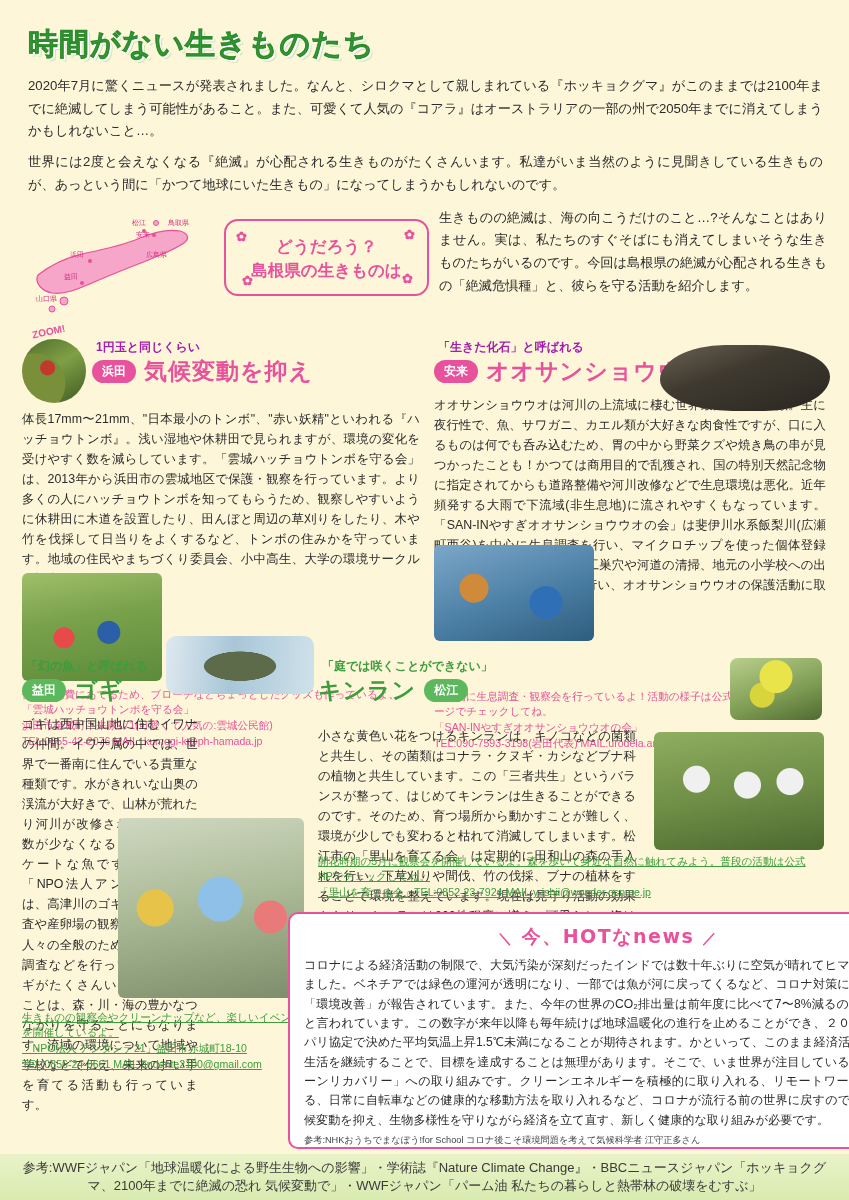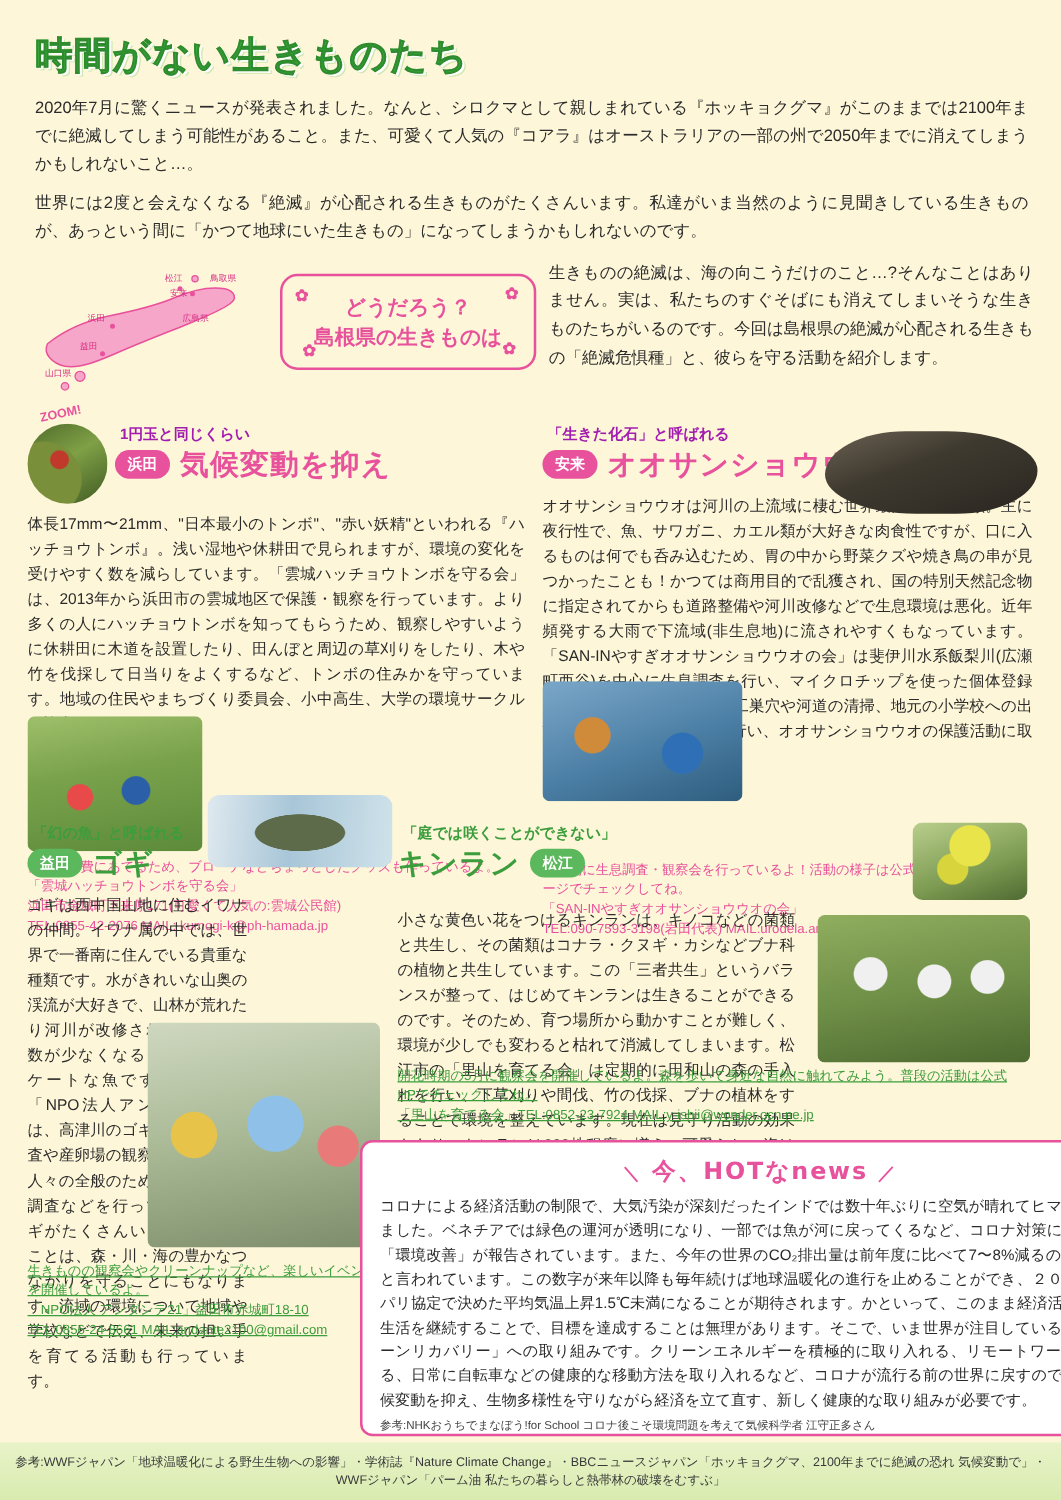--- a/index.html
+++ b/index.html
@@ -154,21 +154,21 @@
     letter-spacing: 1.5px; margin: 2px 0 6px 0;
     font-family:"DejaVu Sans", sans-serif;
   }
   .hot-body { font-size: 12.1px; line-height:1.6; text-align: justify; }
   .hot-ref { font-size: 9.2px; color:#444; margin-top:4px; }
 
   
   .footer {
     position:absolute; left:0; bottom:0; width:849px; height: 46px;
     background: linear-gradient(#e8f3c8,#d9ebb0);
-    font-size: 10px; color:#3a3a3a;
+    font-size: 13px; color:#3a3a3a;
     display:flex; align-items:center; justify-content:center;
     text-align:center; padding: 0 10px;
   }
 
   .col2 { display:flex; gap: 14px; }
   .flower-accent { color:#e8519b; font-size: 14px; }
 </style>
 </head>
 <body>
 

